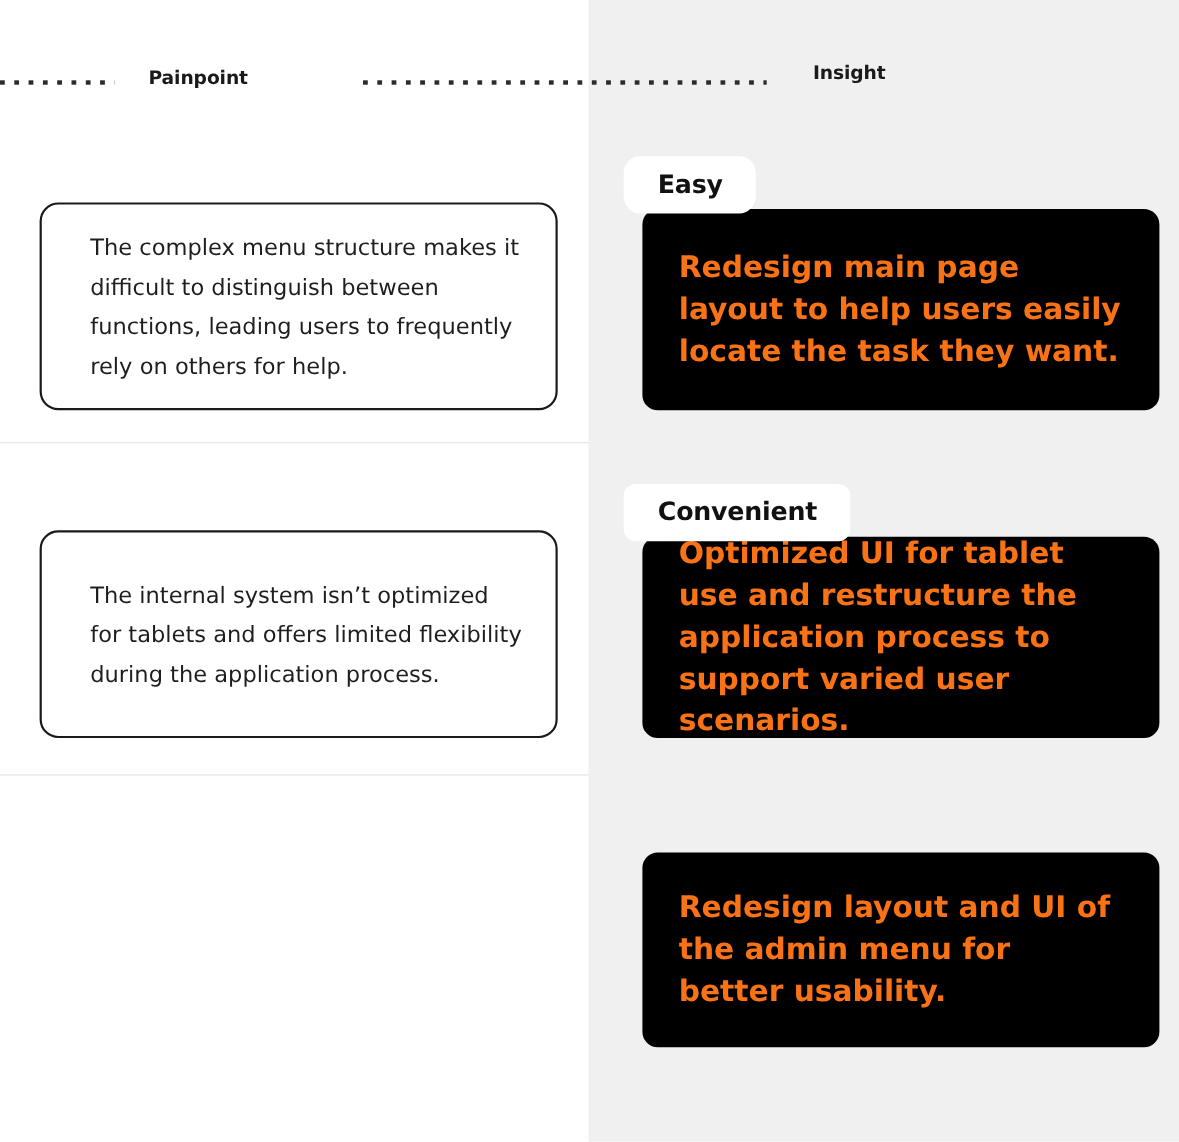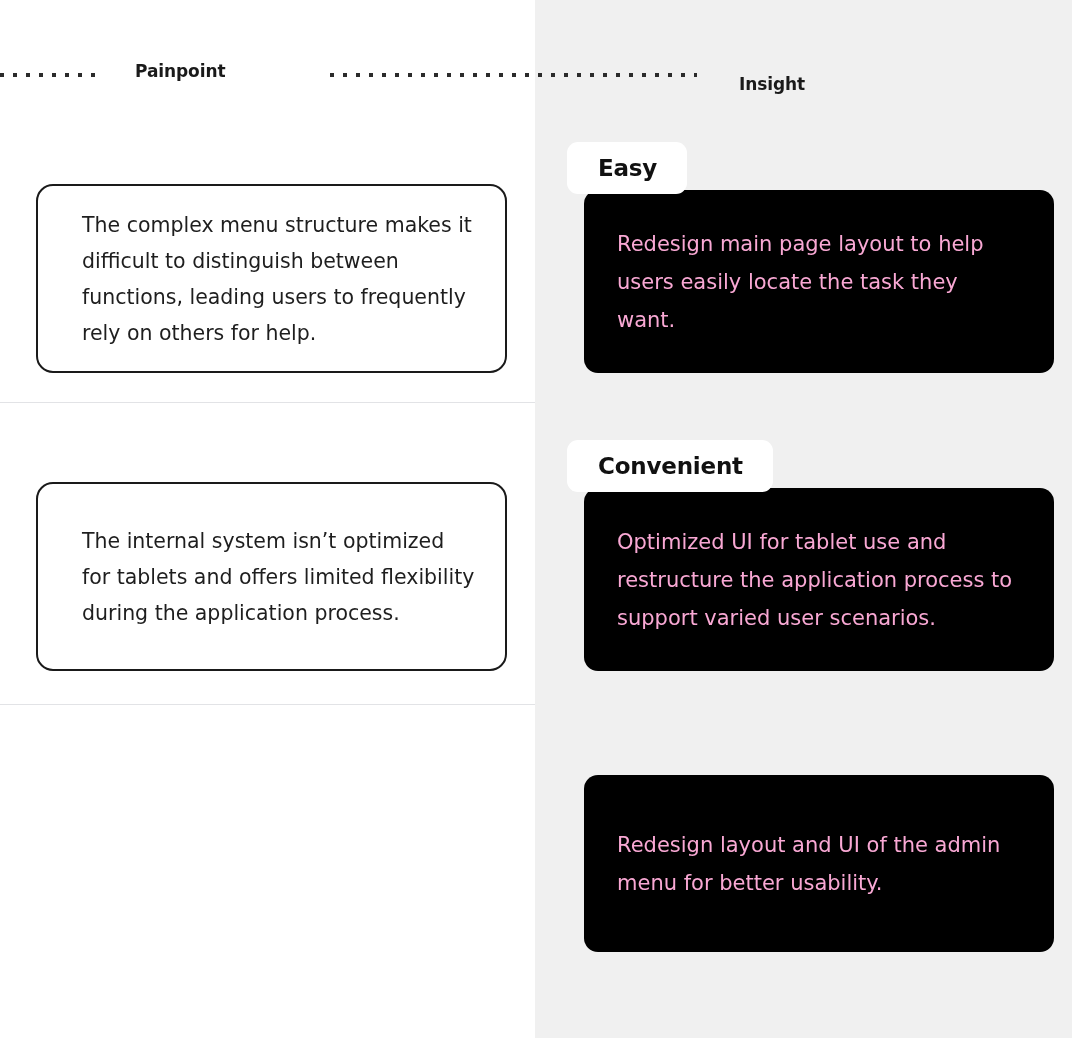--- a/index.html
+++ b/index.html
@@ -60,21 +60,21 @@
 
   .col-title {
     position: absolute;
     font-size: 17px;
     font-weight: 700;
     color: #1a1a1a;
     letter-spacing: -0.1px;
     white-space: nowrap;
   }
   .col-title.painpoint { left: 135px; top: 61px; }
-  .col-title.insight   { left: 739px; top: 57px; margin-top: 17px; }
+  .col-title.insight   { left: 739px; top: 57px; }
 
   
   .row-divider {
     position: absolute;
     left: 0;
     width: 535px;
     height: 1px;
     background: #e2e3e6;
   }
 
@@ -102,24 +102,24 @@
     position: absolute;
     left: 584px;
     width: 470px;
     background: #000000;
     border-radius: 14px;
     padding: 28px 34px 28px 33px;
     display: flex;
     align-items: center;
   }
   .insight-text {
-    font-size: 21px;
+    font-size: 27px;
     line-height: 38px;
-    color: #f9a8d4;
-    font-weight: 400;
+    color: #f97316;
+    font-weight: 700;
   }
 
   .insight-tab {
     position: absolute;
     left: 567px;
     background: #ffffff;
     border-radius: 11px;
     height: 52px;
     padding: 0 30px 0 31px;
     display: flex;
@@ -152,21 +152,21 @@
   <div class="row-divider" style="top:402px;"></div>
   <div class="row-divider" style="top:704px;"></div>
 
   <div class="painpoint-card" style="top:184px; height:189px;">
     <div class="painpoint-text">The complex menu structure makes it difficult to distinguish between functions, leading users to frequently rely on others for help.</div>
   </div>
 
   <div class="insight-card" style="top:190px; height:183px;">
     <div class="insight-text">Redesign main page layout to help users easily locate the task they want.</div>
   </div>
-  <div class="insight-tab" style="top:142px;">
+  <div class="insight-tab" style="top:142px;border-radius:15px;">
     <span class="insight-tab-label">Easy</span>
   </div>
 
   <div class="painpoint-card" style="top:482px; height:189px;">
     <div class="painpoint-text">The internal system isn’t optimized for tablets and offers limited flexibility during the application process.</div>
   </div>
 
   <div class="insight-card" style="top:488px; height:183px;">
     <div class="insight-text">Optimized UI for tablet use and restructure the application process to support varied user scenarios.</div>
   </div>

